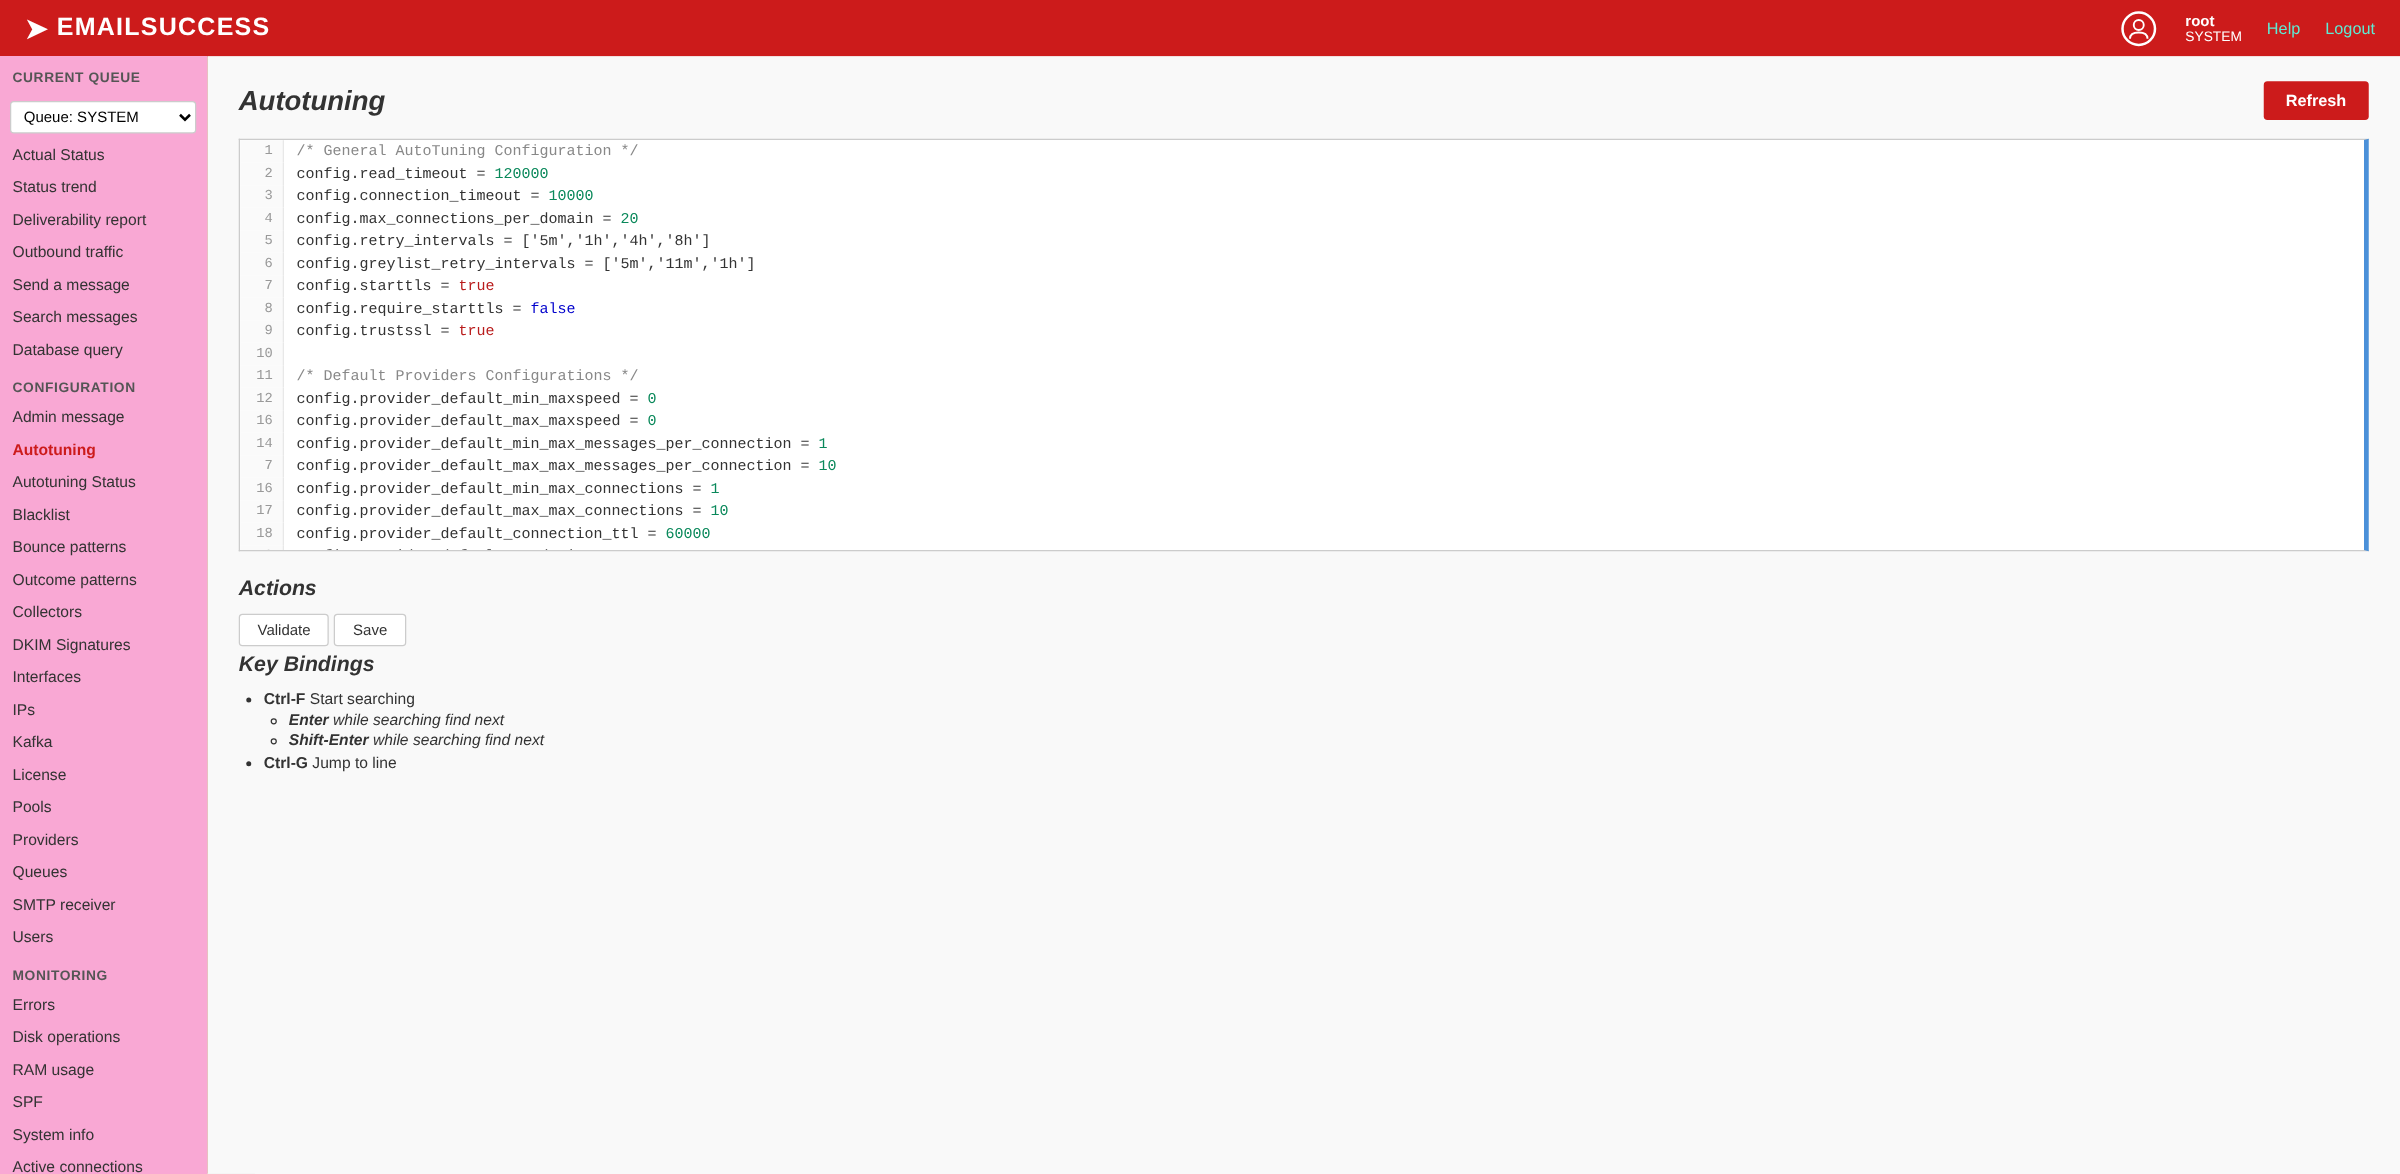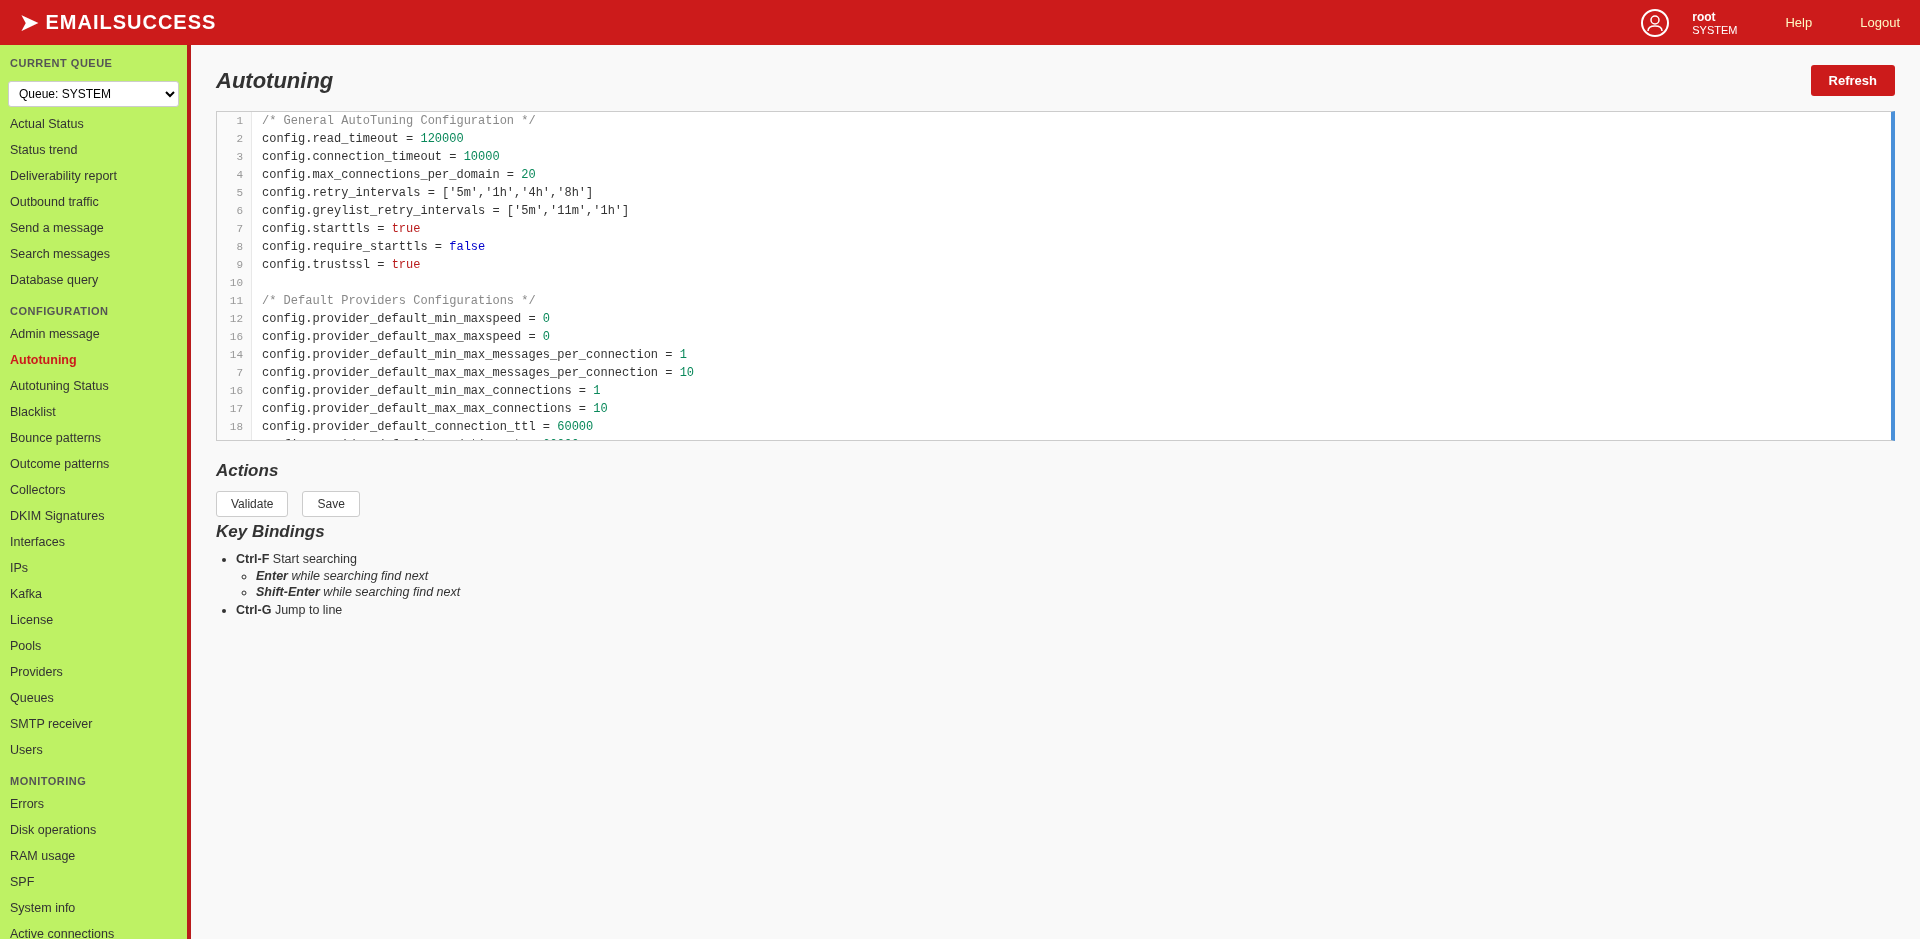--- a/index.html
+++ b/index.html
@@ -44,34 +44,34 @@
       width: 28px;
       height: 28px;
       border-radius: 50%;
       border: 2px solid white;
       display: flex;
       align-items: center;
       justify-content: center;
       color: white;
       font-size: 13px;
     }
-    .header-link { color: #fef9c3; cursor: pointer; text-decoration: none; margin-left: 28px; }
+    .header-link { color: #5eead4; cursor: pointer; text-decoration: none; }
 
     
     .layout {
       display: flex;
       flex: 1;
       overflow: hidden;
     }
 
     
     .sidebar {
-      width: 191px;
-      background: #bef264;
-      border-right: 4px solid #b91c1c;
+      width: 166px;
+      background: #f9a8d4;
+      border-right: 1px solid #b91c1c;
       overflow-y: auto;
       flex-shrink: 0;
       padding-bottom: 20px;
     }
     .sidebar-section-label {
       font-size: 11px;
       font-weight: bold;
       color: #555;
       padding: 12px 10px 4px 10px;
       text-transform: uppercase;
@@ -178,21 +178,21 @@
 
     
     .actions-section { margin-top: 20px; }
     .section-title {
       font-size: 17px;
       font-weight: bold;
       font-style: italic;
       color: #333;
       margin-bottom: 10px;
     }
-    .action-buttons { display: flex; gap: 14px; margin-bottom: 4px; }
+    .action-buttons { display: flex; gap: 4px; margin-bottom: 4px; }
     .btn-validate {
       background: white;
       color: #333;
       border: 1px solid #ccc;
       padding: 5px 14px;
       font-size: 12px;
       border-radius: 3px;
       cursor: pointer;
     }
     .btn-save {

